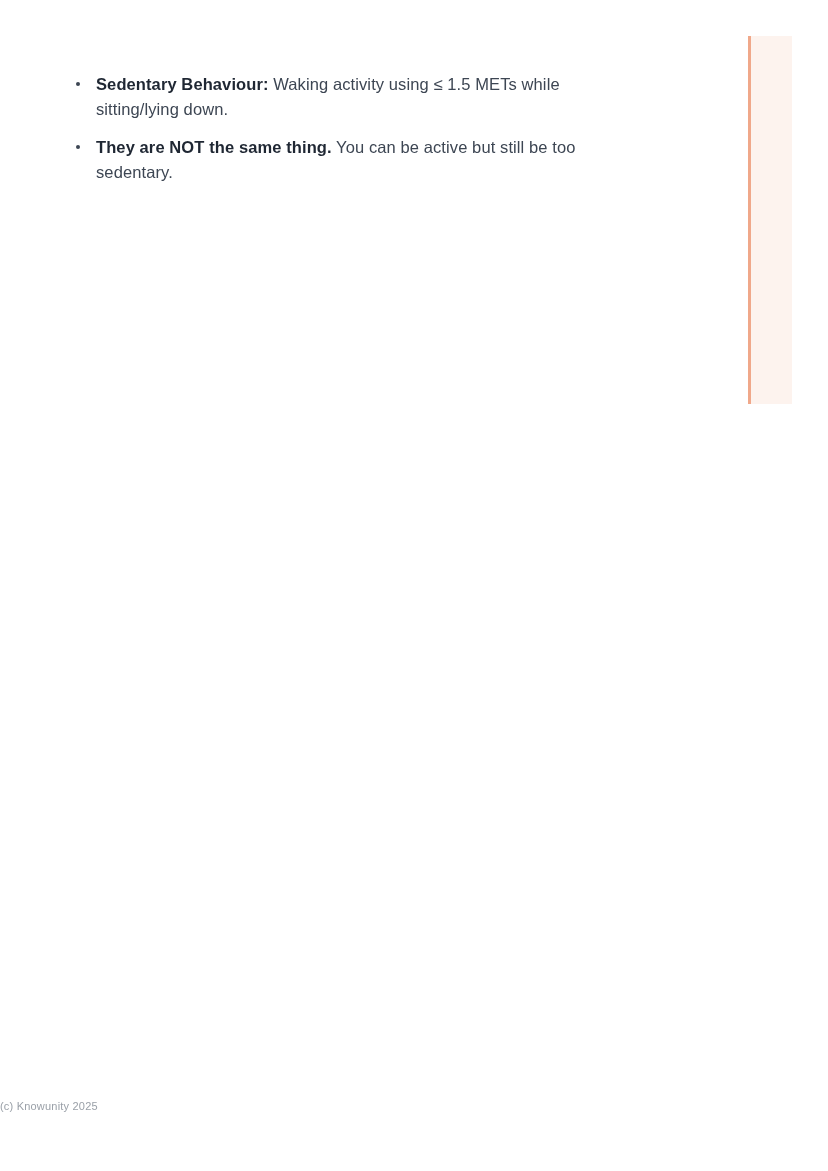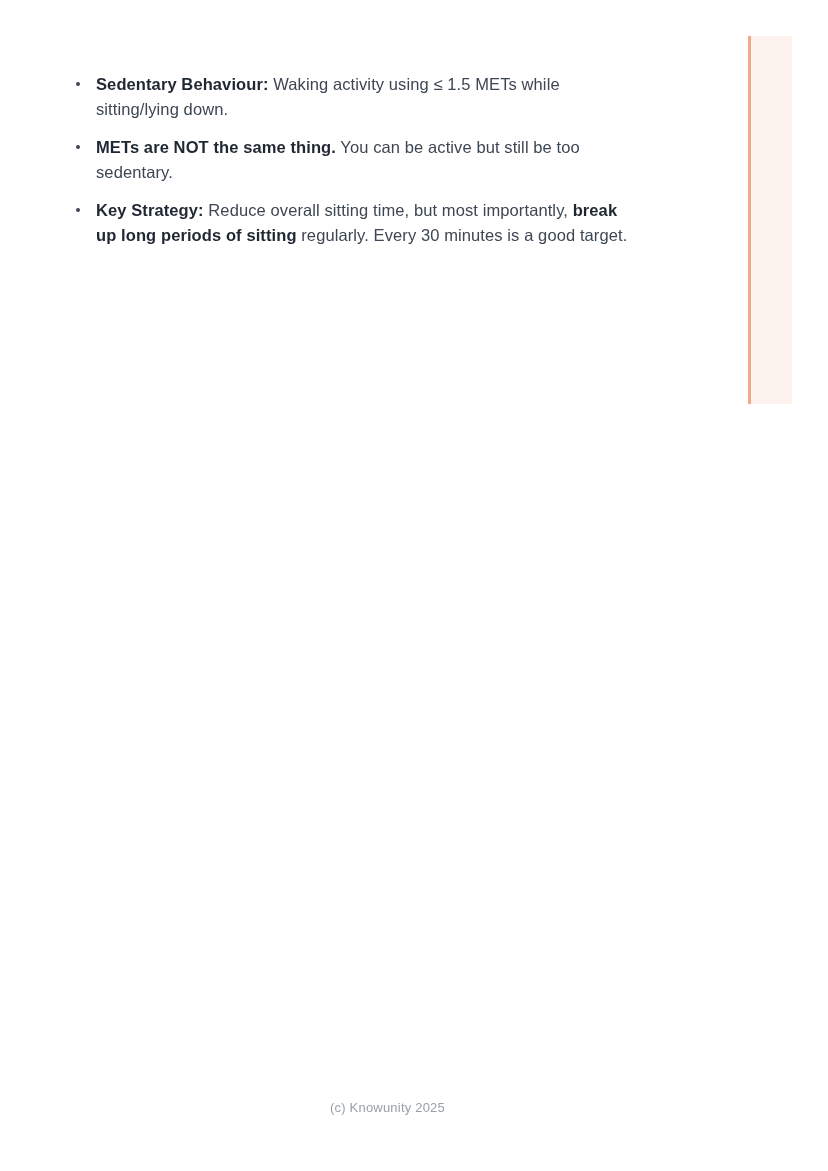--- a/index.html
+++ b/index.html
@@ -80,22 +80,22 @@
   .emph {
     font-weight: bold;
     color: #1f2733;
   }
 
   .footer {
     position: absolute;
     left: 0;
     top: 1100px;
     width: 775px;
-    text-align: center;
-    font-size: 13px;
+    text-align: left;
+    font-size: 11px;
     color: #9aa0a8;
     font-family: "Liberation Sans", sans-serif;
     letter-spacing: 0.2px;
   }
 </style>
 </head>
 <body>
 
 <div class="page">
 
@@ -105,28 +105,24 @@
     <ul class="bullets">
 
       <li>
         <span class="dot"></span>
         <span class="lead">Sedentary Behaviour:</span><span> Waking activity using ≤ 1.5 METs while sitting/lying down.</span>
       </li>
 
 
       <li>
         <span class="dot"></span>
-        <span class="lead">METs are NOT the same thing.</span><span> You can be active but still be too sedentary.</span>
+        <span class="lead">They are NOT the same thing.</span><span> You can be active but still be too sedentary.</span>
       </li>
 
 
 
-      <li>
-        <span class="dot"></span>
-        <span class="lead">Key Strategy:</span><span> Reduce overall sitting time, but most importantly, </span><span class="emph">break up long periods of sitting</span><span> regularly. Every 30 minutes is a good target.</span>
-      </li>
 
     </ul>
   </div>
 
   <div class="footer">(c) Knowunity 2025</div>
 
 </div>
 
 </body></html>

